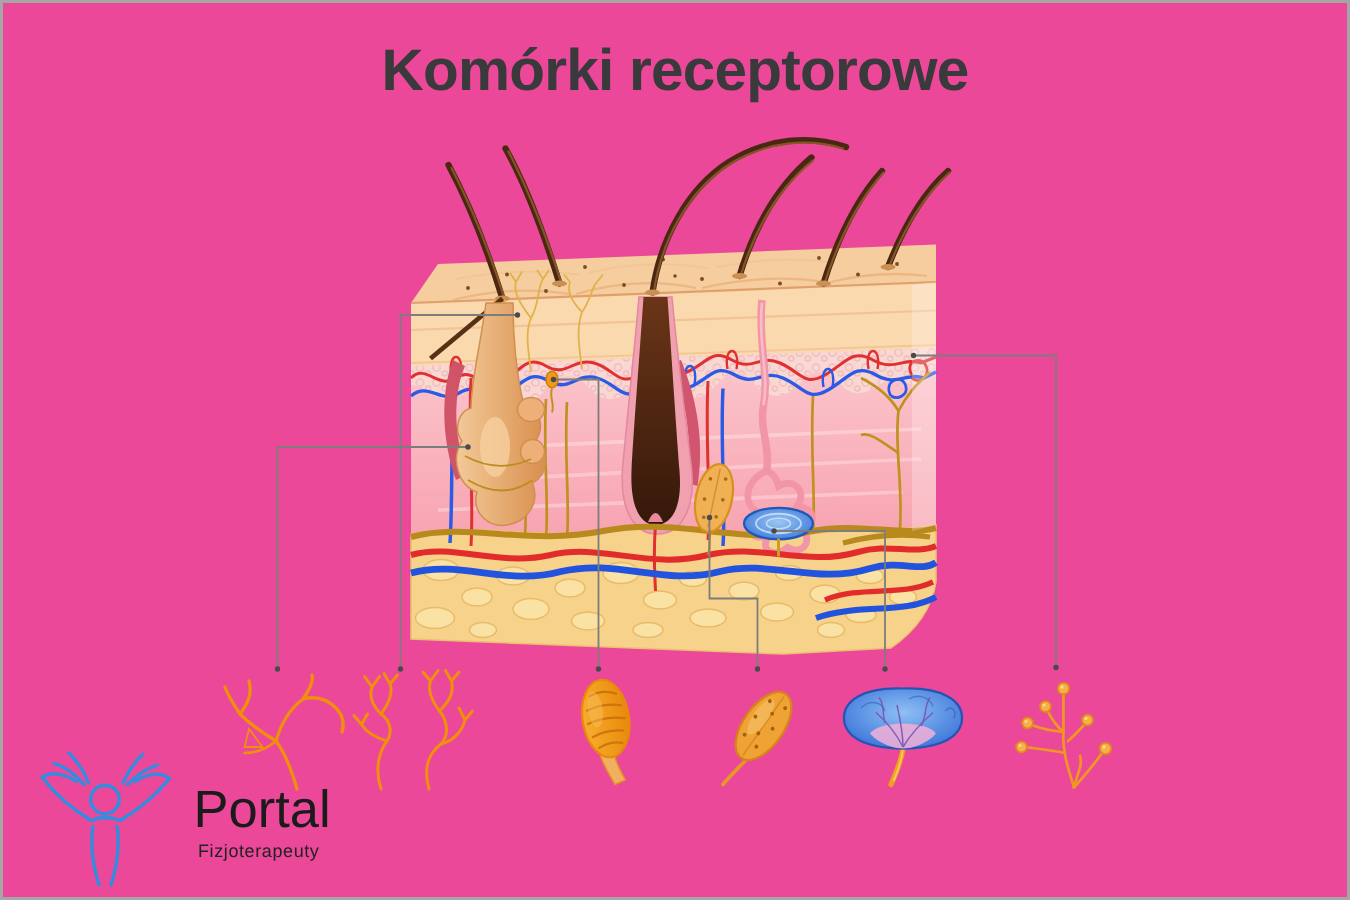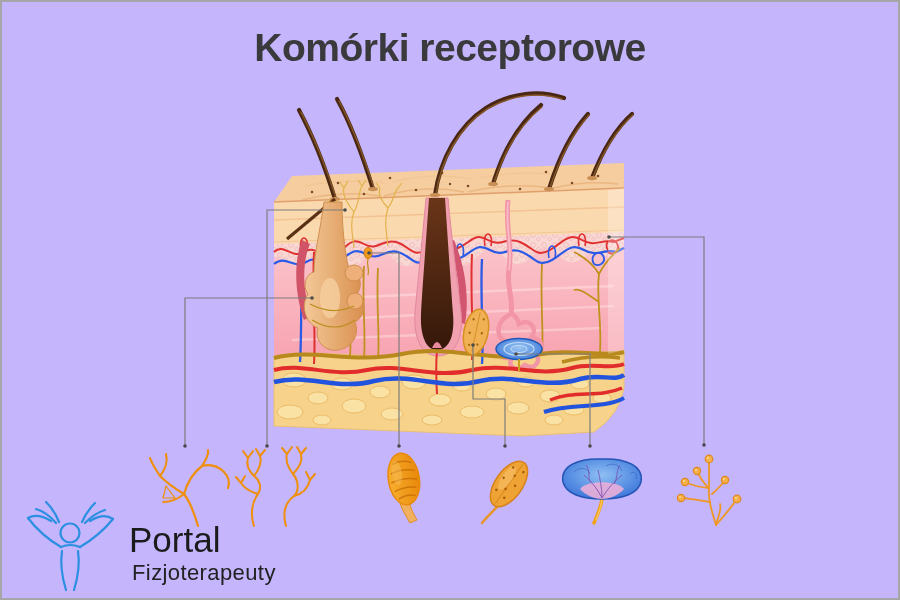--- a/index.html
+++ b/index.html
@@ -1,31 +1,31 @@
 <!DOCTYPE html>
 <html><head>
 <meta charset="utf-8">
 <style>
   html,body{margin:0;padding:0;background:#e8e8e8;}
   #stage{
     position:relative;width:900px;height:600px;box-sizing:border-box;
-    background:#c4b5fd;border:2px solid #a6a6a6;overflow:hidden;
+    background:#ec4899;border:2px solid #a6a6a6;overflow:hidden;
     font-family:"Liberation Sans", sans-serif;
   }
   .title{
     position:absolute;top:24px;left:0;width:100%;text-align:center;
     font-size:39px;font-weight:700;letter-spacing:-0.5px;color:#3a3a3c;
   }
   svg{position:absolute;top:0;left:0;}
   .logo-title{
     position:absolute;left:127px;top:518px;font-size:35px;font-weight:400;
     color:#1b1b1b;letter-spacing:0;
   }
   .logo-subtitle{
-    position:absolute;left:130px;top:558px;font-size:22px;font-weight:400;
+    position:absolute;left:130px;top:558px;font-size:12px;font-weight:400;
     color:#222;letter-spacing:0.4px;
   }
 </style>
 </head>
 <body>
 
 <div id="stage">
 
   <div class="title">Komórki receptorowe</div>
 

